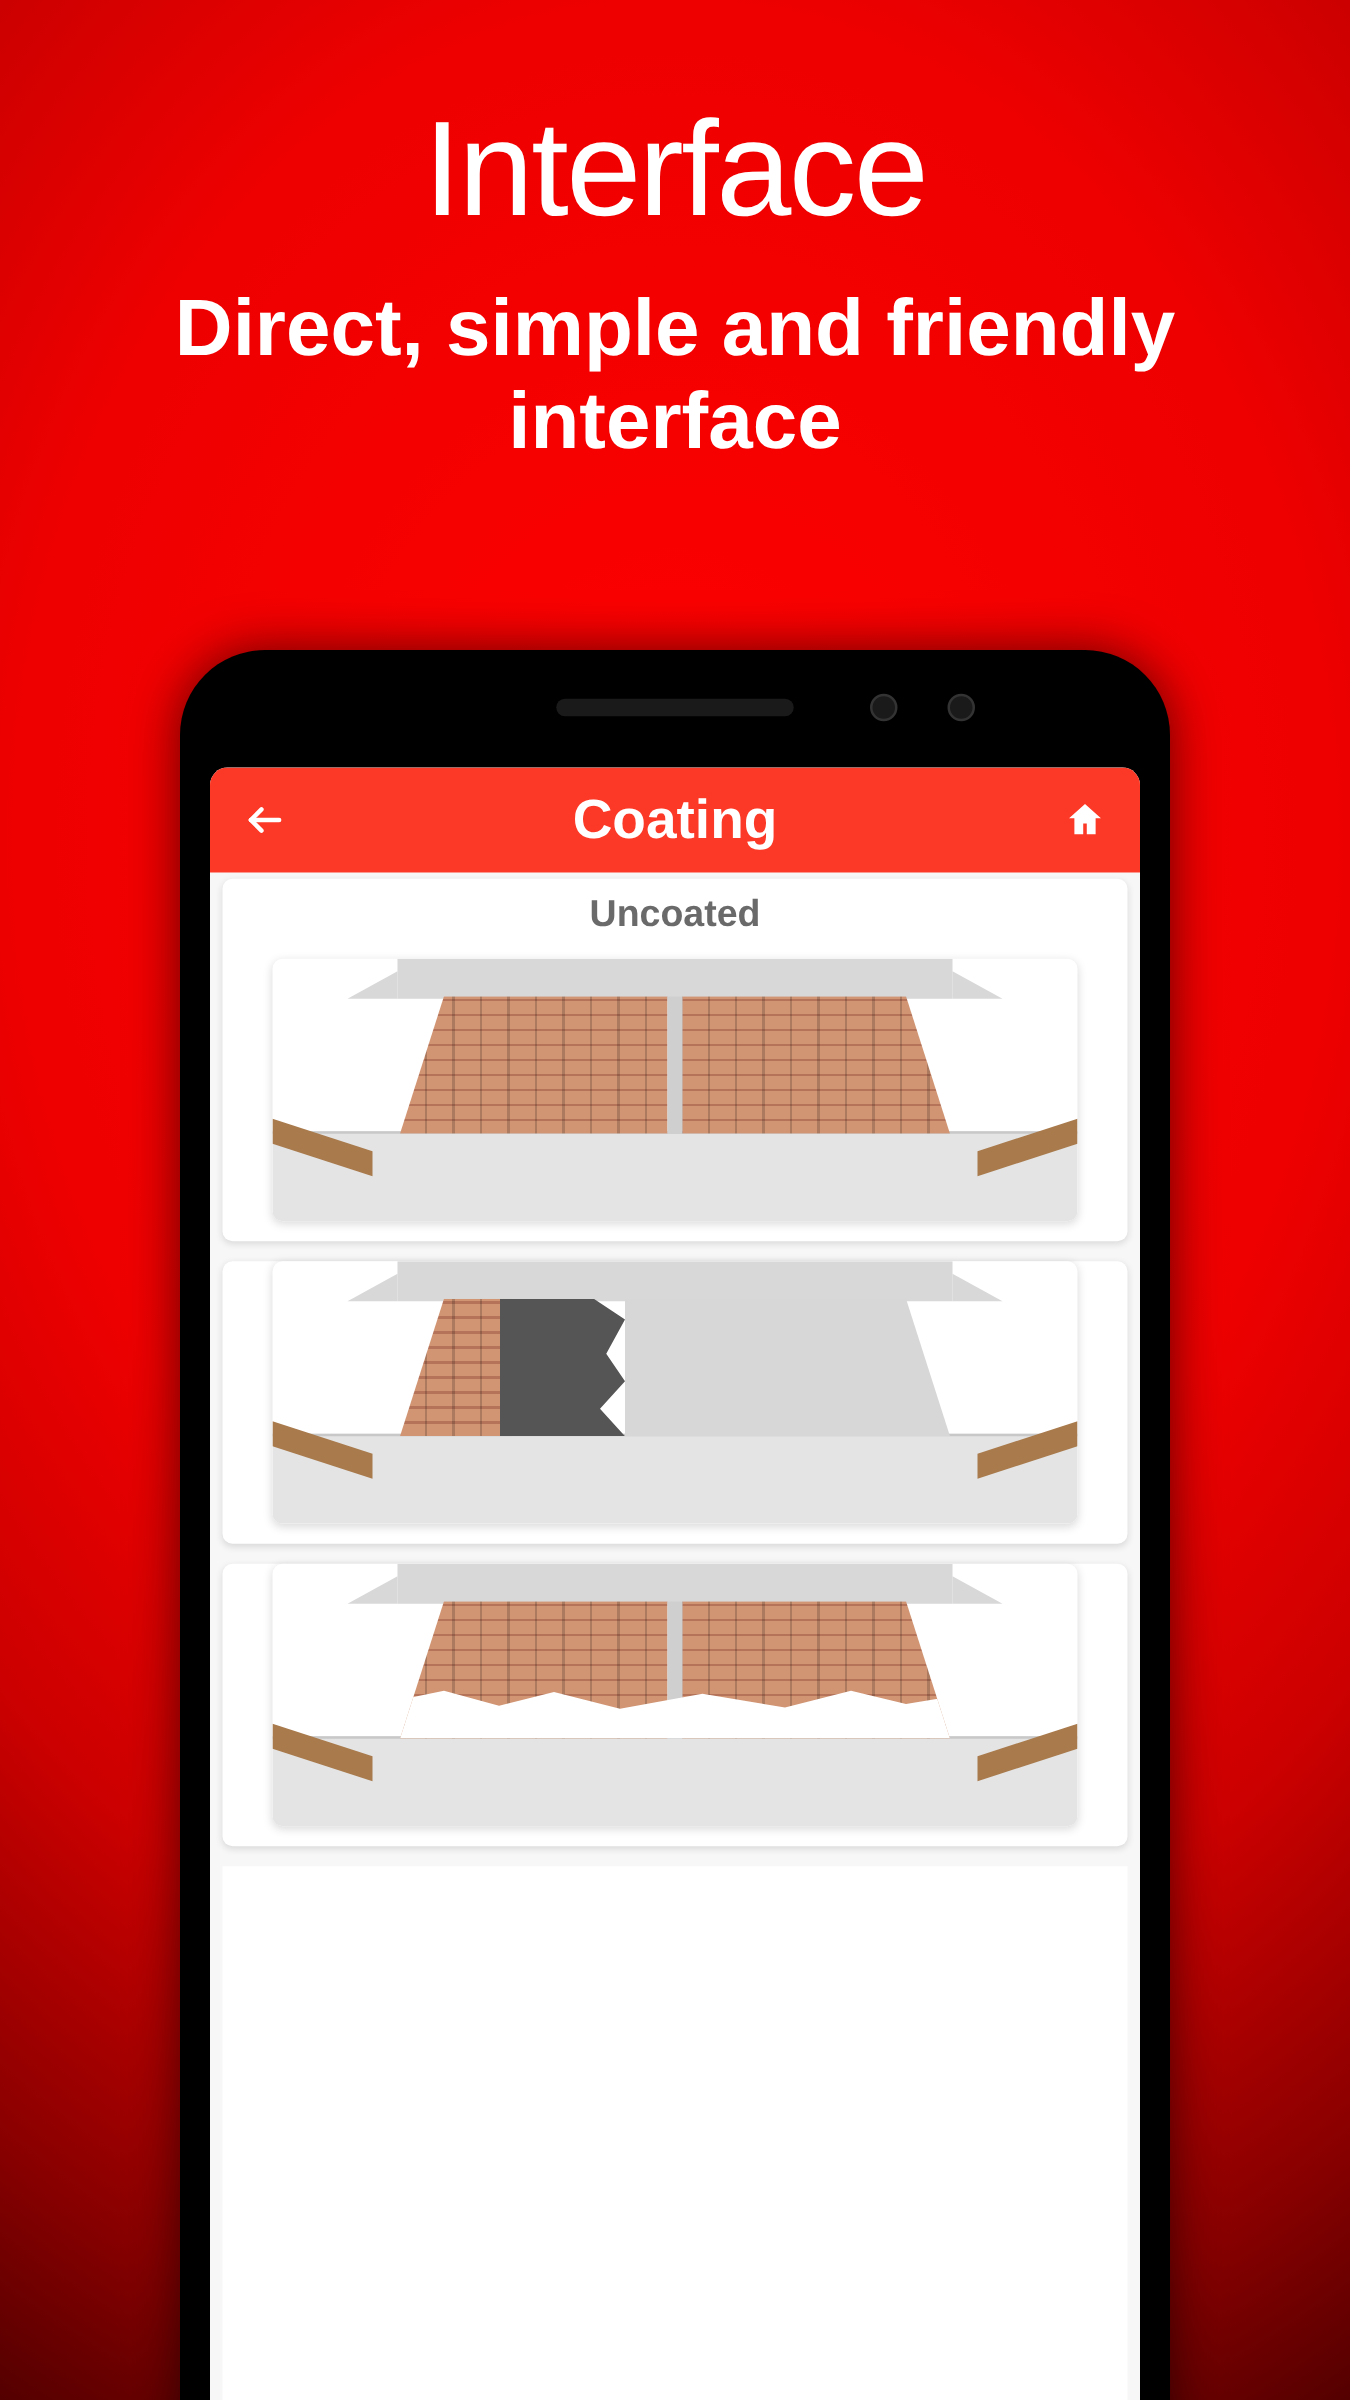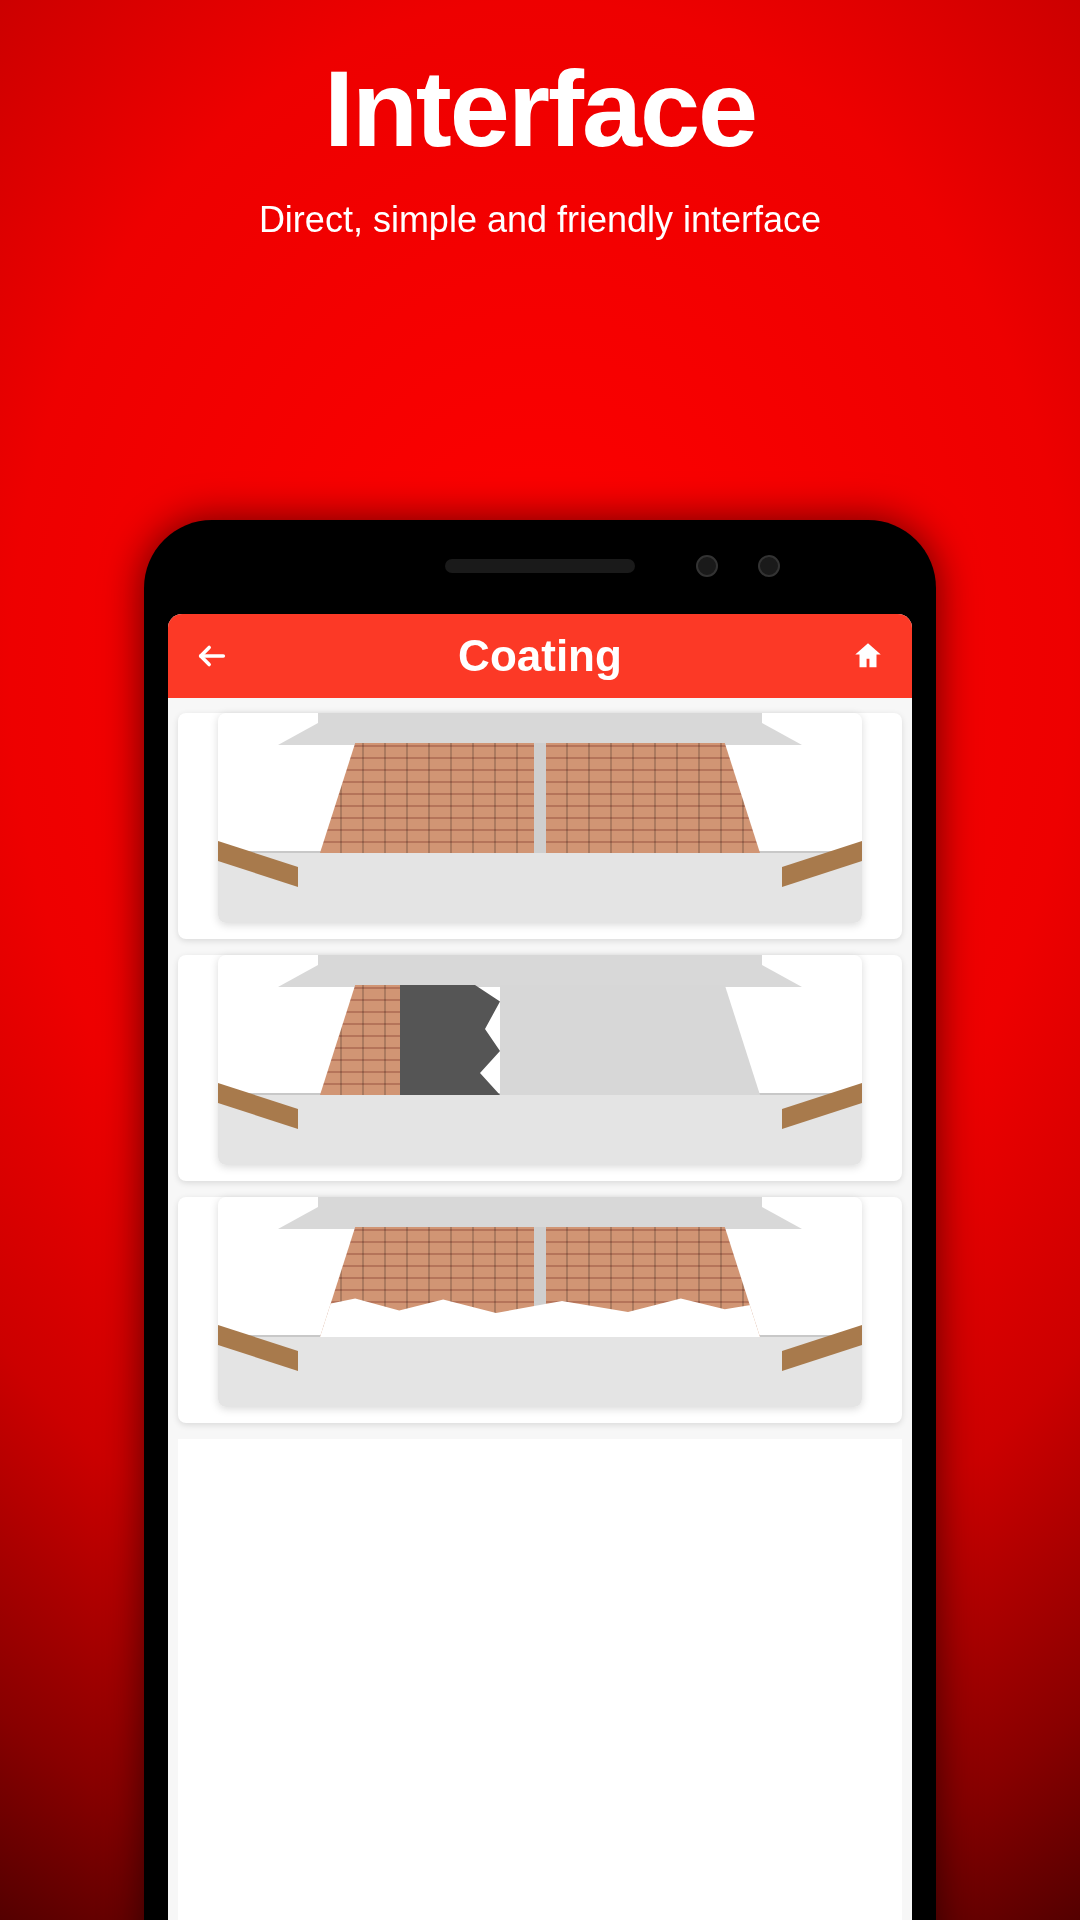--- a/index.html
+++ b/index.html
@@ -13,30 +13,30 @@
     .background {
       position: absolute;
       inset: 0;
       background: radial-gradient(ellipse 140% 100% at 50% 35%, #ff0000 0%, #ee0000 35%, #cc0000 50%, #880000 65%, #330000 80%, #000000 100%);
     }
     .page-title {
       position: relative;
       text-align: center;
       color: #ffffff;
       font-size: 108px;
+      font-weight: 400;
+      padding-top: 72px;
+      letter-spacing: -2px;
+    }
+    .page-subtitle {
+      position: relative;
+      text-align: center;
+      color: #ffffff;
+      font-size: 64px;
       font-weight: 700;
-      padding-top: 46px;
-      letter-spacing: -2px;
-    }
-    .page-subtitle {
-      position: relative;
-      text-align: center;
-      color: #ffffff;
-      font-size: 36px;
-      font-weight: 400;
       padding-top: 28px;
     }
     .phone {
       position: absolute;
       left: 50%;
       transform: translateX(-50%);
       top: 520px;
       width: 792px;
       height: 1600px;
       background: #000000;
@@ -264,20 +264,21 @@
       <div class="home-icon">
         <svg viewBox="0 0 24 24" width="34" height="34" fill="white">
             <path d="M12 3l9 8h-3v9h-5v-6H11v6H6v-9H3z"></path>
           </svg>
       </div>
     </div>
 
     <div class="content">
 
       <div class="card">
+        <div class="card-title">Uncoated</div>
         <div class="image-frame">
           <div class="wall-scene">
             <div class="floor">
                 <div class="floor-edge"></div>
               </div>
             <div class="wood-left"></div>
             <div class="wood-right"></div>
             <div class="ceiling"></div>
               <div class="ceiling-left"></div>
               <div class="ceiling-right"></div>

